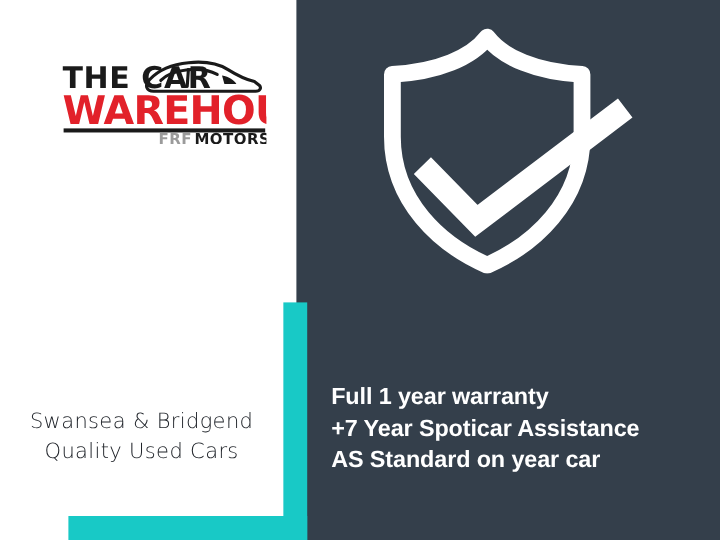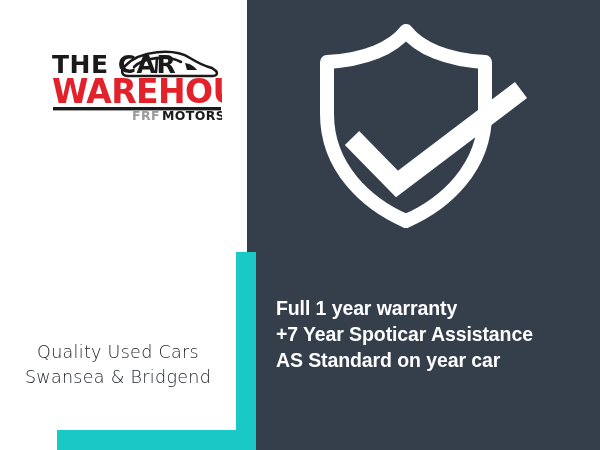--- a/index.html
+++ b/index.html
@@ -93,21 +93,21 @@
     top: 18px;
     width: 240px;
     height: 210px;
   }
   #shield-wrap svg { display: block; width: 240px; height: 210px; }
 
   
   #promo {
     position: absolute;
     left: 276px;
-    top: 295px;
+    top: 318px;
     width: 318px;
     color: #ffffff;
     font-size: 19.5px;
     line-height: 26px;
     font-weight: bold;
     letter-spacing: -0.1px;
     font-family: "Liberation Sans", sans-serif;
   }
   #promo .line { display: block; white-space: nowrap; }
 </style>
@@ -139,22 +139,22 @@
       <text x="0" y="73" font-family="DejaVu Sans, sans-serif" font-size="33" font-weight="bold" fill="#e2212a" letter-spacing="-0.6">WAREHOUSE</text>
 
       <rect x="1" y="77" width="168" height="3.4" fill="#1a1a1a"></rect>
 
       <text x="80" y="90" font-family="DejaVu Sans, sans-serif" font-size="12.5" font-weight="bold" fill="#9b9b9b" letter-spacing="0.4">FRF</text>
       <text x="110" y="90" font-family="DejaVu Sans, sans-serif" font-size="12.5" font-weight="bold" fill="#1a1a1a" letter-spacing="0.4">MOTORS</text>
     </svg>
   </div>
 
   <div id="tagline">
+    <span class="line">Swansea &amp; Bridgend</span>
     <span class="line">Quality Used Cars</span>
-    <span class="line">Swansea &amp; Bridgend</span>
   </div>
 
   <div id="shield-wrap">
     <svg viewBox="0 0 240 210" xmlns="http://www.w3.org/2000/svg">
       <path d="M101 13
                C 88 30, 60 42, 22 44
                L 22 96
                C 22 150, 62 186, 101 203
                C 140 186, 180 150, 180 96
                L 180 44

